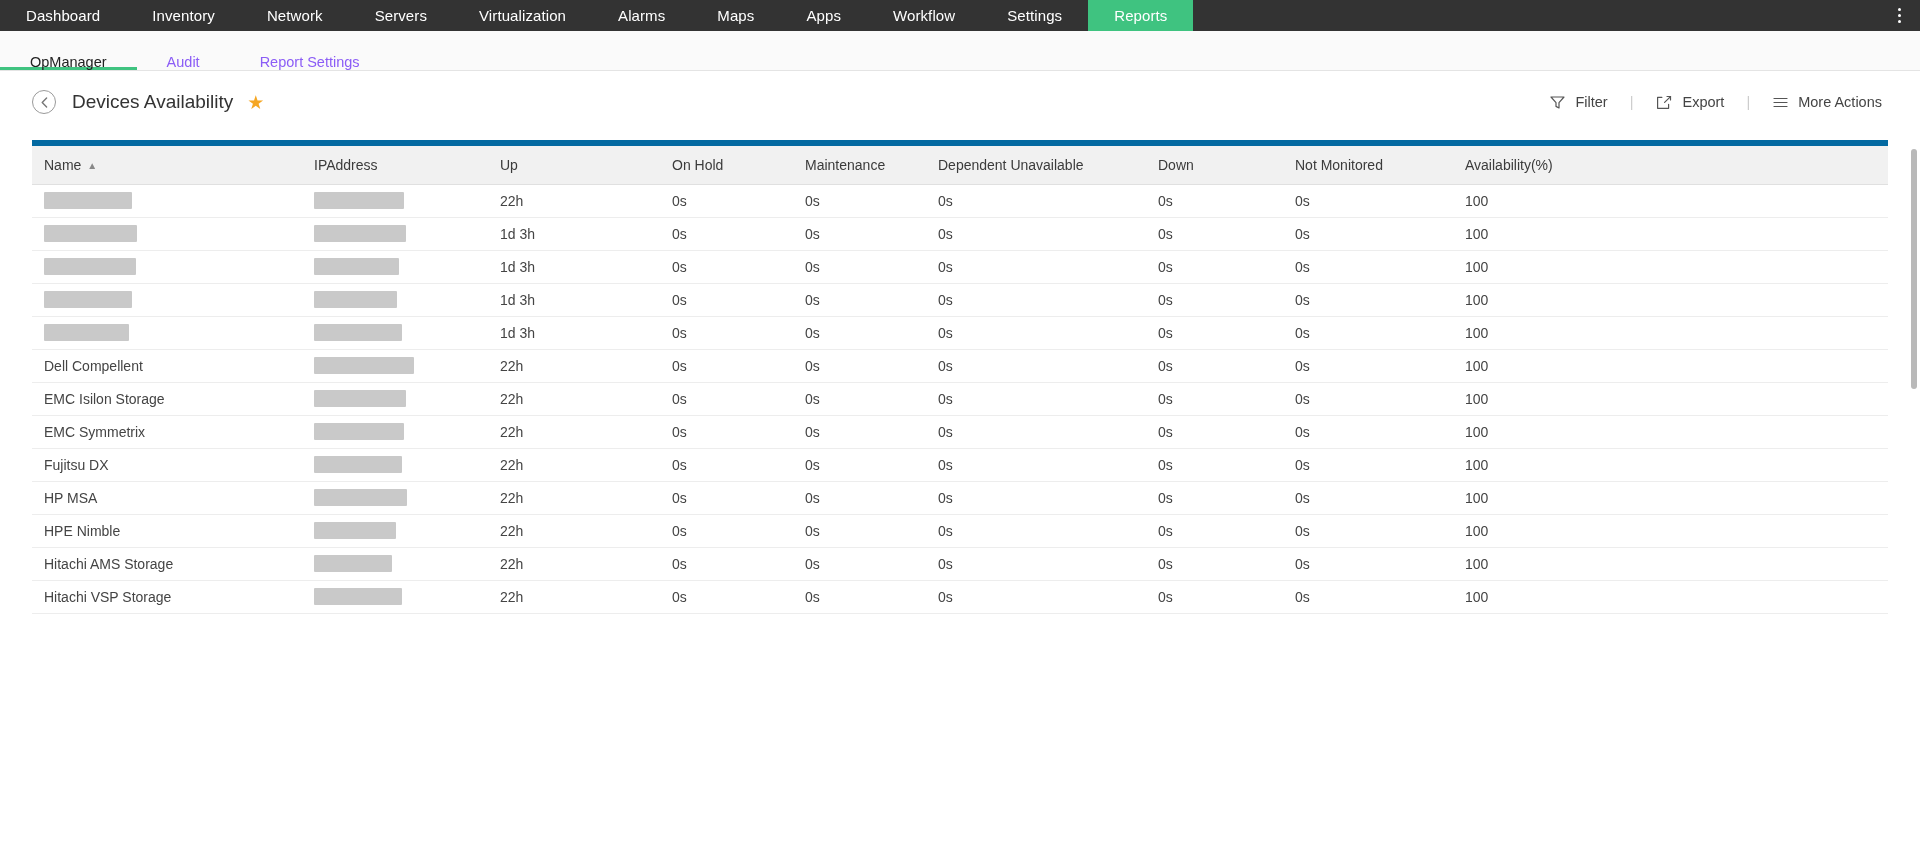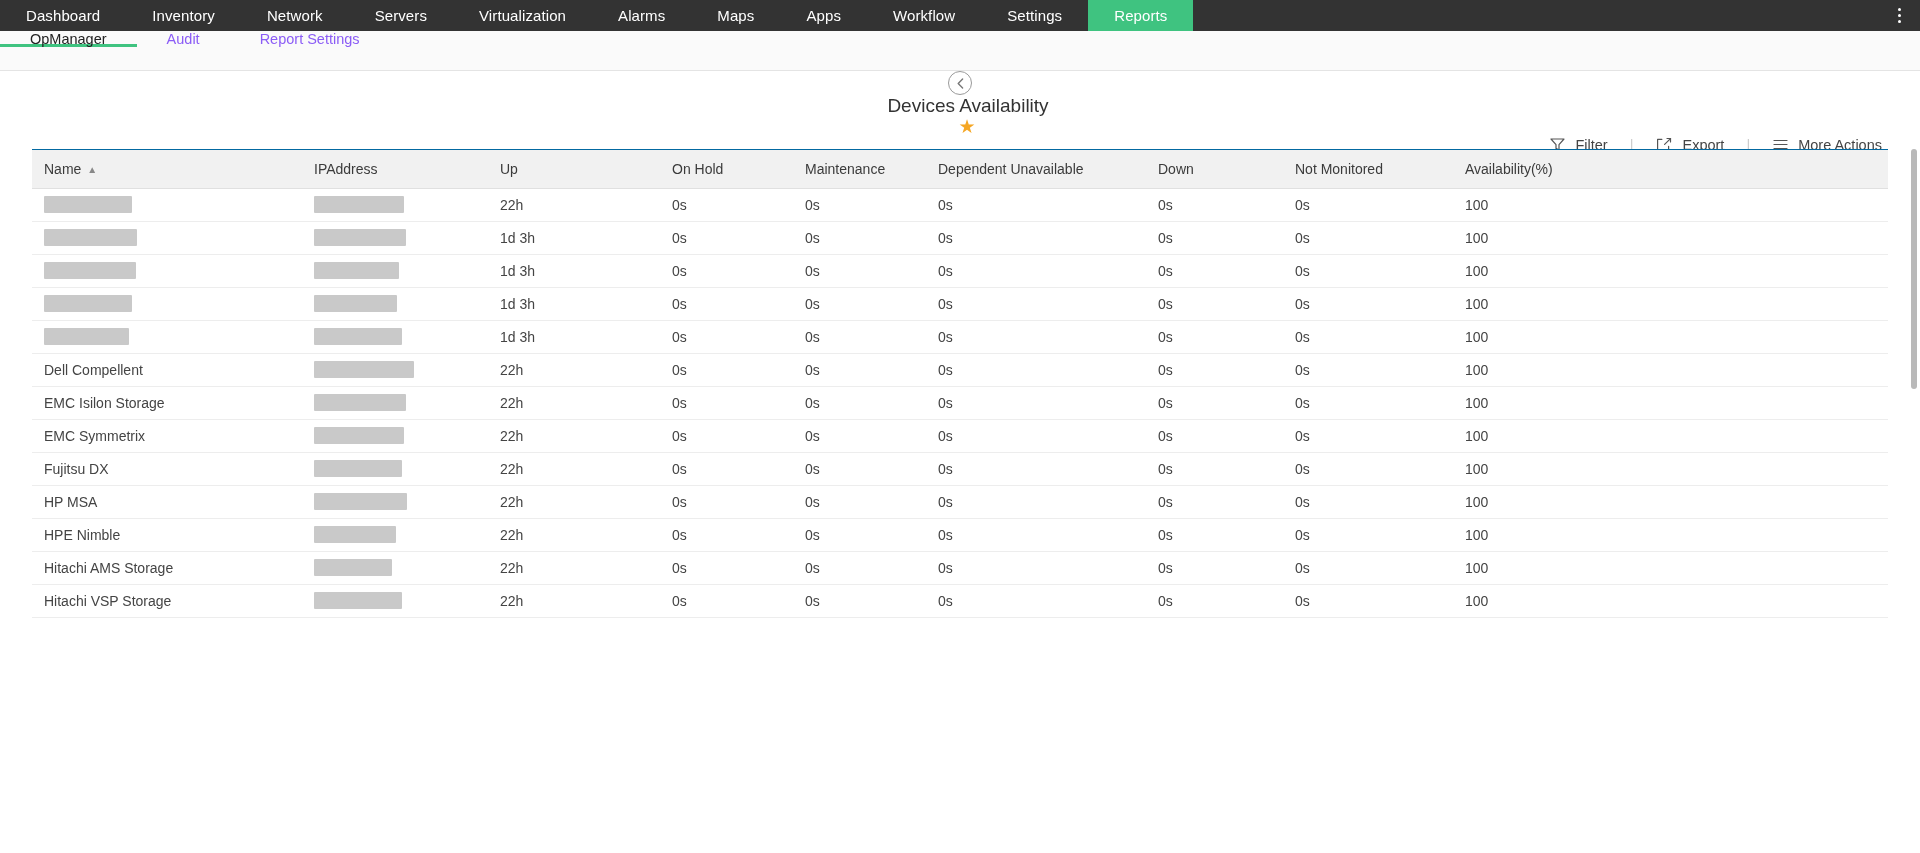--- a/index.html
+++ b/index.html
@@ -71,21 +71,20 @@
     box-shadow: inset 0 -3px 0 #3fc380;
   }
 
   
   .page-header {
     height: 62px;
     display: flex;
     align-items: center;
     padding: 0 32px 0 32px;
     background: #ffffff;
-    flex-direction: column;
   }
   .back-circle {
     width: 24px; height: 24px;
     border-radius: 50%;
     border: 1.4px solid #9a9a9a;
     display: flex; align-items: center; justify-content: center;
     cursor: pointer;
     flex: 0 0 auto;
   }
   .back-circle svg { display: block; }
@@ -119,22 +118,22 @@
     white-space: nowrap;
   }
   .hdr-sep {
     color: #cccccc;
     padding: 0 16px;
     user-select: none;
   }
 
   
   .table-wrap {
-    margin: 16px 32px;
-    border-top: 1px solid #0369a1;
+    margin: 7px 32px;
+    border-top: 6px solid #0369a1;
     position: relative;
   }
   table {
     width: 100%;
     border-collapse: collapse;
     table-layout: fixed;
   }
   thead th {
     background: #f1f1f1;
     text-align: left;
@@ -214,21 +213,21 @@
       <div class="topnav-item active">Reports</div>
     </div>
   <div class="topnav-kebab">
     <i></i>
       <i></i>
       <i></i>
   </div>
 </div>
 
 <div class="subnav">
-  <div id="subnav-items" style="display:flex;align-items:flex-start;">
+  <div id="subnav-items" style="display:flex;align-items:flex-end;">
       <div class="subnav-item active">OpManager</div>
       <div class="subnav-item">Audit</div>
       <div class="subnav-item">Report Settings</div>
     </div>
 </div>
 
 <div class="page-header">
   <div class="back-circle">
     <svg width="9" height="11" viewBox="0 0 9 11">
       <path d="M6.6 1 L2.2 5.5 L6.6 10" fill="none" stroke="#777" stroke-width="1.4" stroke-linecap="round" stroke-linejoin="round"></path>

